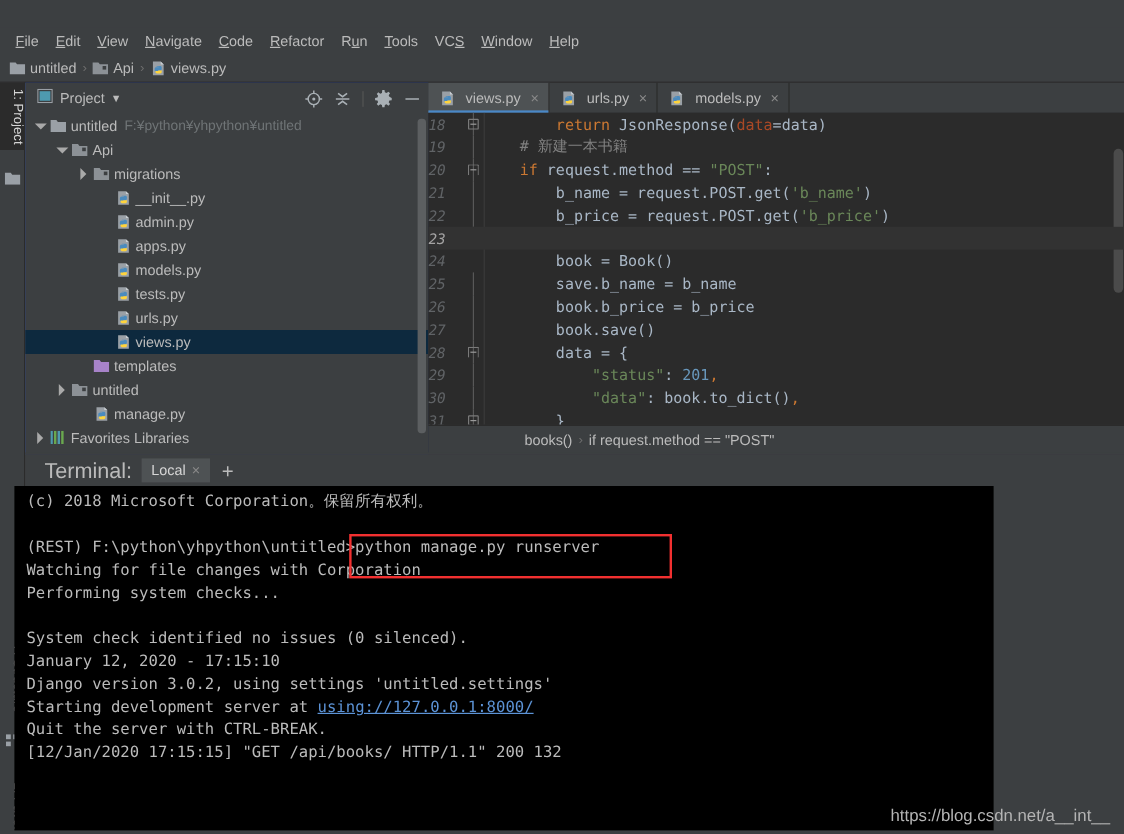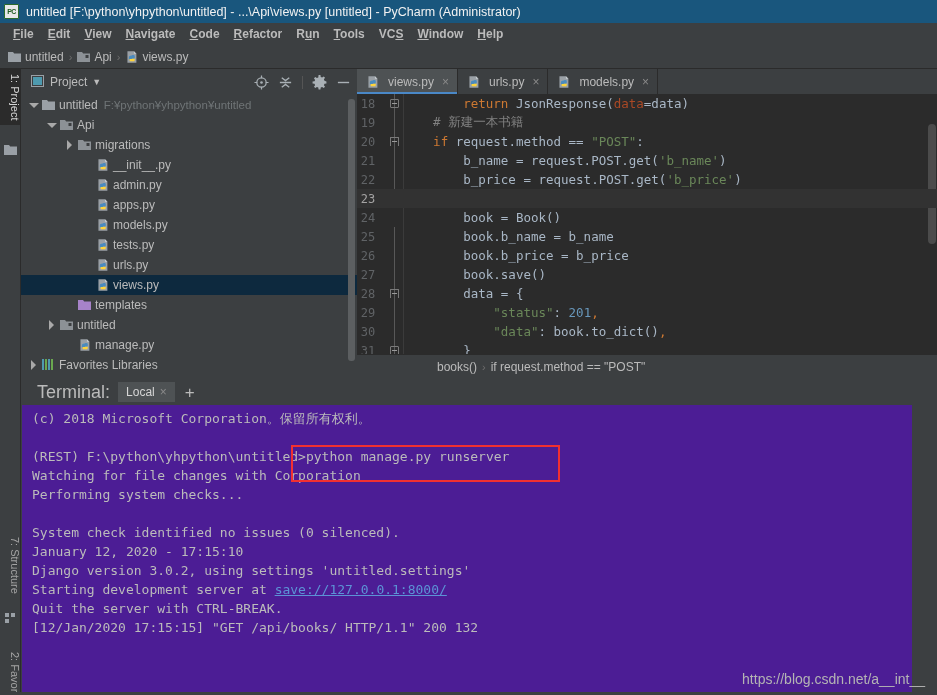--- a/index.html
+++ b/index.html
@@ -24,21 +24,21 @@
     text-align: center; letter-spacing: -0.5px; flex: none; border-radius: 1px;
     font-family: "Liberation Sans", sans-serif;
   }
   .title-text {
     color: #f2f2f2; font-size: 12.5px; margin-left: 7px; white-space: nowrap;
   }
 
   
   .menubar {
     position: absolute; left: 0; top: 23px; width: 937px; height: 22px;
-    background: #3c3f41; display: flex; align-items: center; padding-left: 6px; font-weight: bold;
+    background: #3c3f41; display: flex; align-items: center; padding-left: 6px;
   }
   .menu-item {
     color: #bbbbbb; font-size: 12px; padding: 1px 7px; white-space: nowrap; cursor: default;
   }
   .menu-item .mn { text-decoration: underline; }
 
   
   .navbar {
     position: absolute; left: 0; top: 45px; width: 937px; height: 24px;
     background: #3c3f41; display: flex; align-items: center; padding-left: 8px;
@@ -125,22 +125,22 @@
   .etab .x { color: #8a8a8a; font-size: 12px; margin-left: 3px; }
 
   .code {
     position: absolute; left: 0; top: 25px; width: 580px; height: 260px;
     background: #2b2b2b; overflow: hidden;
     font-family: "DejaVu Sans Mono", monospace; font-size: 12.5px;
   }
   .cline { position: relative; height: 19px; display: flex; align-items: center; }
   .cline.cur { background: #323232; }
   .lnum {
-    width: 28px; flex: none; text-align: center; padding-right: 6px;
-    color: #606366; font-size: 12px;
+    width: 28px; flex: none; text-align: left; padding-right: 6px;
+    color: #606366; font-size: 12px; font-style: italic;
   }
   .cline.cur .lnum { color: #a4a3a3; }
   .fold { width: 18px; flex: none; position: relative; height: 19px; }
   .fold-box {
     position: absolute; left: 5px; top: 5px; width: 9px; height: 9px;
     border: 1px solid #7a7a7a; border-radius: 1px;
   }
   .fold-box::after {
     content: ""; position: absolute; left: 1px; top: 3px; width: 5px; height: 1px; background: #9a9a9a;
   }
@@ -175,22 +175,22 @@
   }
   .term-label { color: #bbbbbb; font-size: 18px; padding: 0 8px; }
   .term-tab {
     display: flex; align-items: center; gap: 5px; padding: 3px 8px;
     background: #4e5254; color: #d6d6d6; font-size: 12px; cursor: default;
   }
   .term-tab .x { color: #8a8a8a; font-size: 12px; }
   .term-plus { color: #bbbbbb; font-size: 17px; padding: 0 10px; cursor: pointer; line-height: 1; }
 
   .terminal {
-    position: absolute; left: 22px; top: 405px; width: 890px; height: 290px;
-    background: #4c1d95; padding: 4px 0 0 10px; overflow: hidden;
+    position: absolute; left: 12px; top: 405px; width: 816px; height: 290px;
+    background: #000000; padding: 4px 0 0 10px; overflow: hidden;
     font-family: "DejaVu Sans Mono", monospace; font-size: 13px;
     color: #bbbbbb; line-height: 19px;
   }
   .tline { white-space: pre; height: 19px; }
   .tline a, .tline .link { color: #5c93d6; text-decoration: underline; }
 
   .redbox {
     position: absolute; left: 291px; top: 445px; width: 269px; height: 37px;
     border: 2px solid #f23030; pointer-events: none;
   }
@@ -205,24 +205,20 @@
   }
   .bottom-strip {
     position: absolute; left: 0; bottom: 0; width: 937px; height: 3px; background: #3c3f41;
   }
 </style>
 </head>
 <body>
 
 <div class="app">
 
-  <div class="titlebar">
-    <div class="pc-logo">PC</div>
-    <div class="title-text">untitled [F:\python\yhpython\untitled] - ...\Api\views.py [untitled] - PyCharm (Administrator)</div>
-  </div>
 
   <div class="menubar" id="menubar">
       <div class="menu-item"><span class="mn">F</span>ile</div>
       <div class="menu-item"><span class="mn">E</span>dit</div>
       <div class="menu-item"><span class="mn">V</span>iew</div>
       <div class="menu-item"><span class="mn">N</span>avigate</div>
       <div class="menu-item"><span class="mn">C</span>ode</div>
       <div class="menu-item"><span class="mn">R</span>efactor</div>
       <div class="menu-item">R<span class="mn">u</span>n</div>
       <div class="menu-item"><span class="mn">T</span>ools</div>
@@ -549,21 +545,21 @@
         <div class="cline">
           <span class="lnum">24</span>
           <span class="fold"></span>
           <span class="ctext">        book = Book()</span>
         </div>
         <div class="cline">
           <span class="lnum">25</span>
           <span class="fold">
             <span class="fold-line"></span>
           </span>
-          <span class="ctext">        book.b_name = b_name</span>
+          <span class="ctext">        save.b_name = b_name</span>
         </div>
         <div class="cline">
           <span class="lnum">26</span>
           <span class="fold">
             <span class="fold-line"></span>
           </span>
           <span class="ctext">        book.b_price = b_price</span>
         </div>
         <div class="cline">
           <span class="lnum">27</span>
@@ -624,21 +620,21 @@
   <div class="terminal" id="term">
       <div class="tline">(c) 2018 Microsoft Corporation。保留所有权利。</div>
       <div class="tline"></div>
       <div class="tline">(REST) F:\python\yhpython\untitled&gt;python manage.py runserver</div>
       <div class="tline">Watching for file changes with Corporation</div>
       <div class="tline">Performing system checks...</div>
       <div class="tline"></div>
       <div class="tline">System check identified no issues (0 silenced).</div>
       <div class="tline">January 12, 2020 - 17:15:10</div>
       <div class="tline">Django version 3.0.2, using settings 'untitled.settings'</div>
-      <div class="tline"><span>Starting development server at </span><span class="link">save://127.0.0.1:8000/</span></div>
+      <div class="tline"><span>Starting development server at </span><span class="link">using://127.0.0.1:8000/</span></div>
       <div class="tline">Quit the server with CTRL-BREAK.</div>
       <div class="tline">[12/Jan/2020 17:15:15] "GET /api/books/ HTTP/1.1" 200 132</div>
     </div>
 
   <div class="redbox"></div>
 
   <div class="watermark">https://blog.csdn.net/a__int__</div>
   <div class="bottom-strip"></div>
 </div>
 

